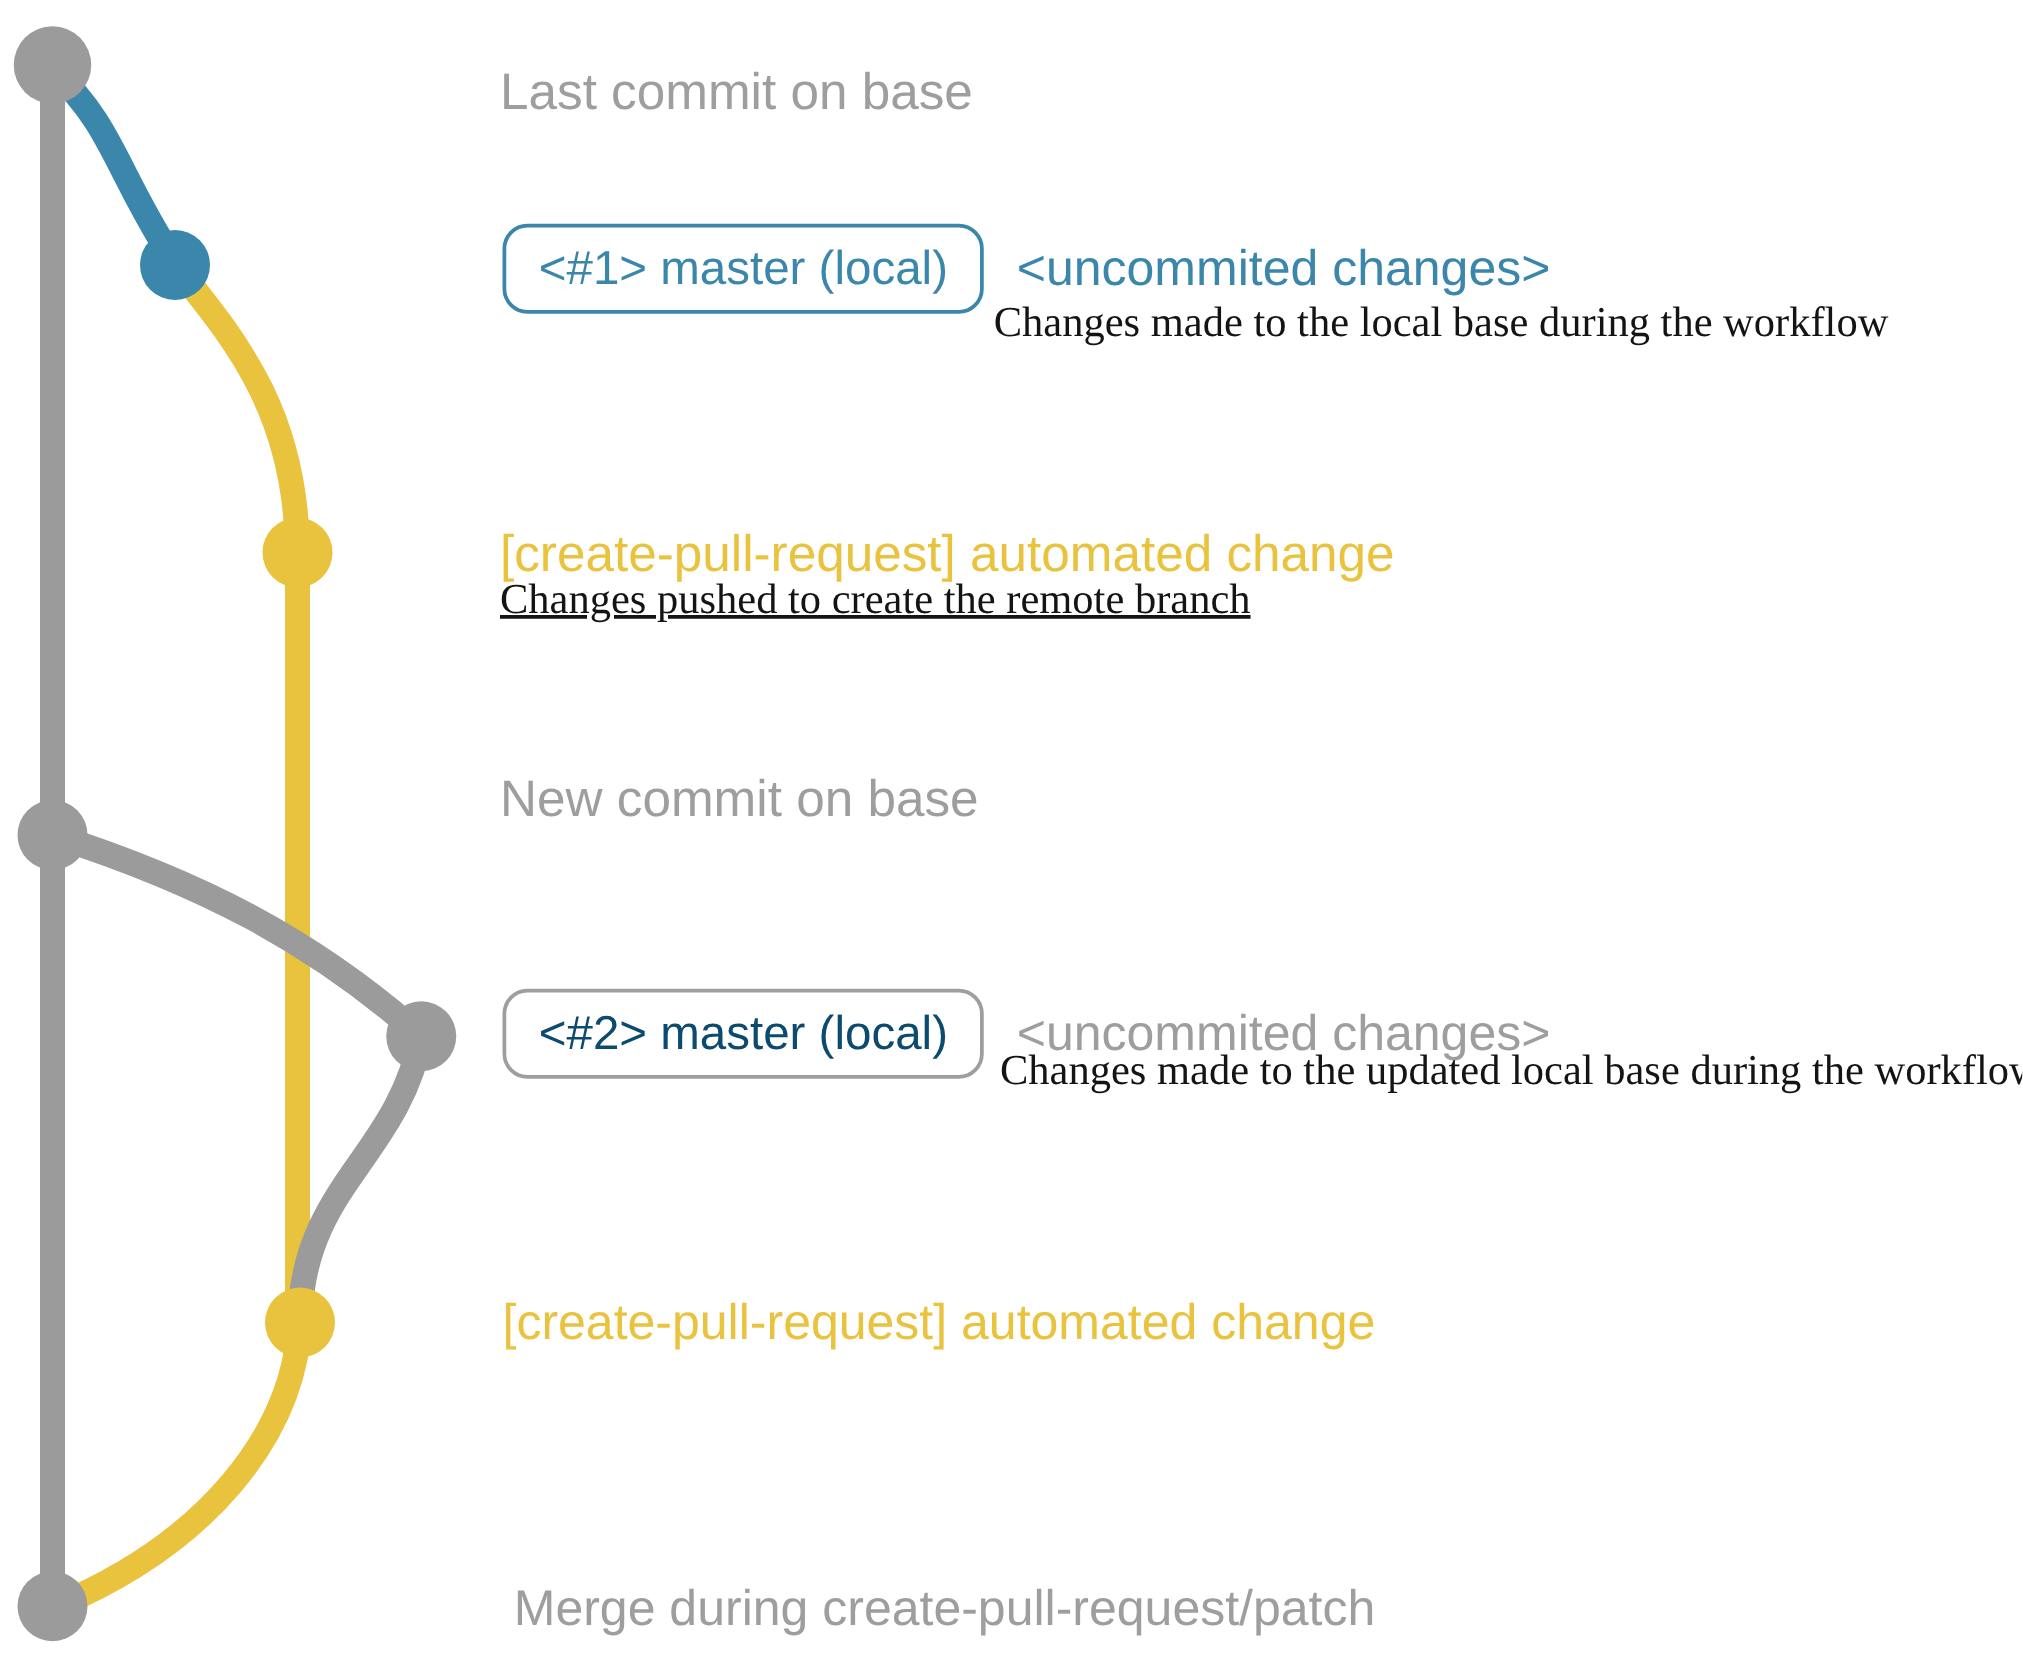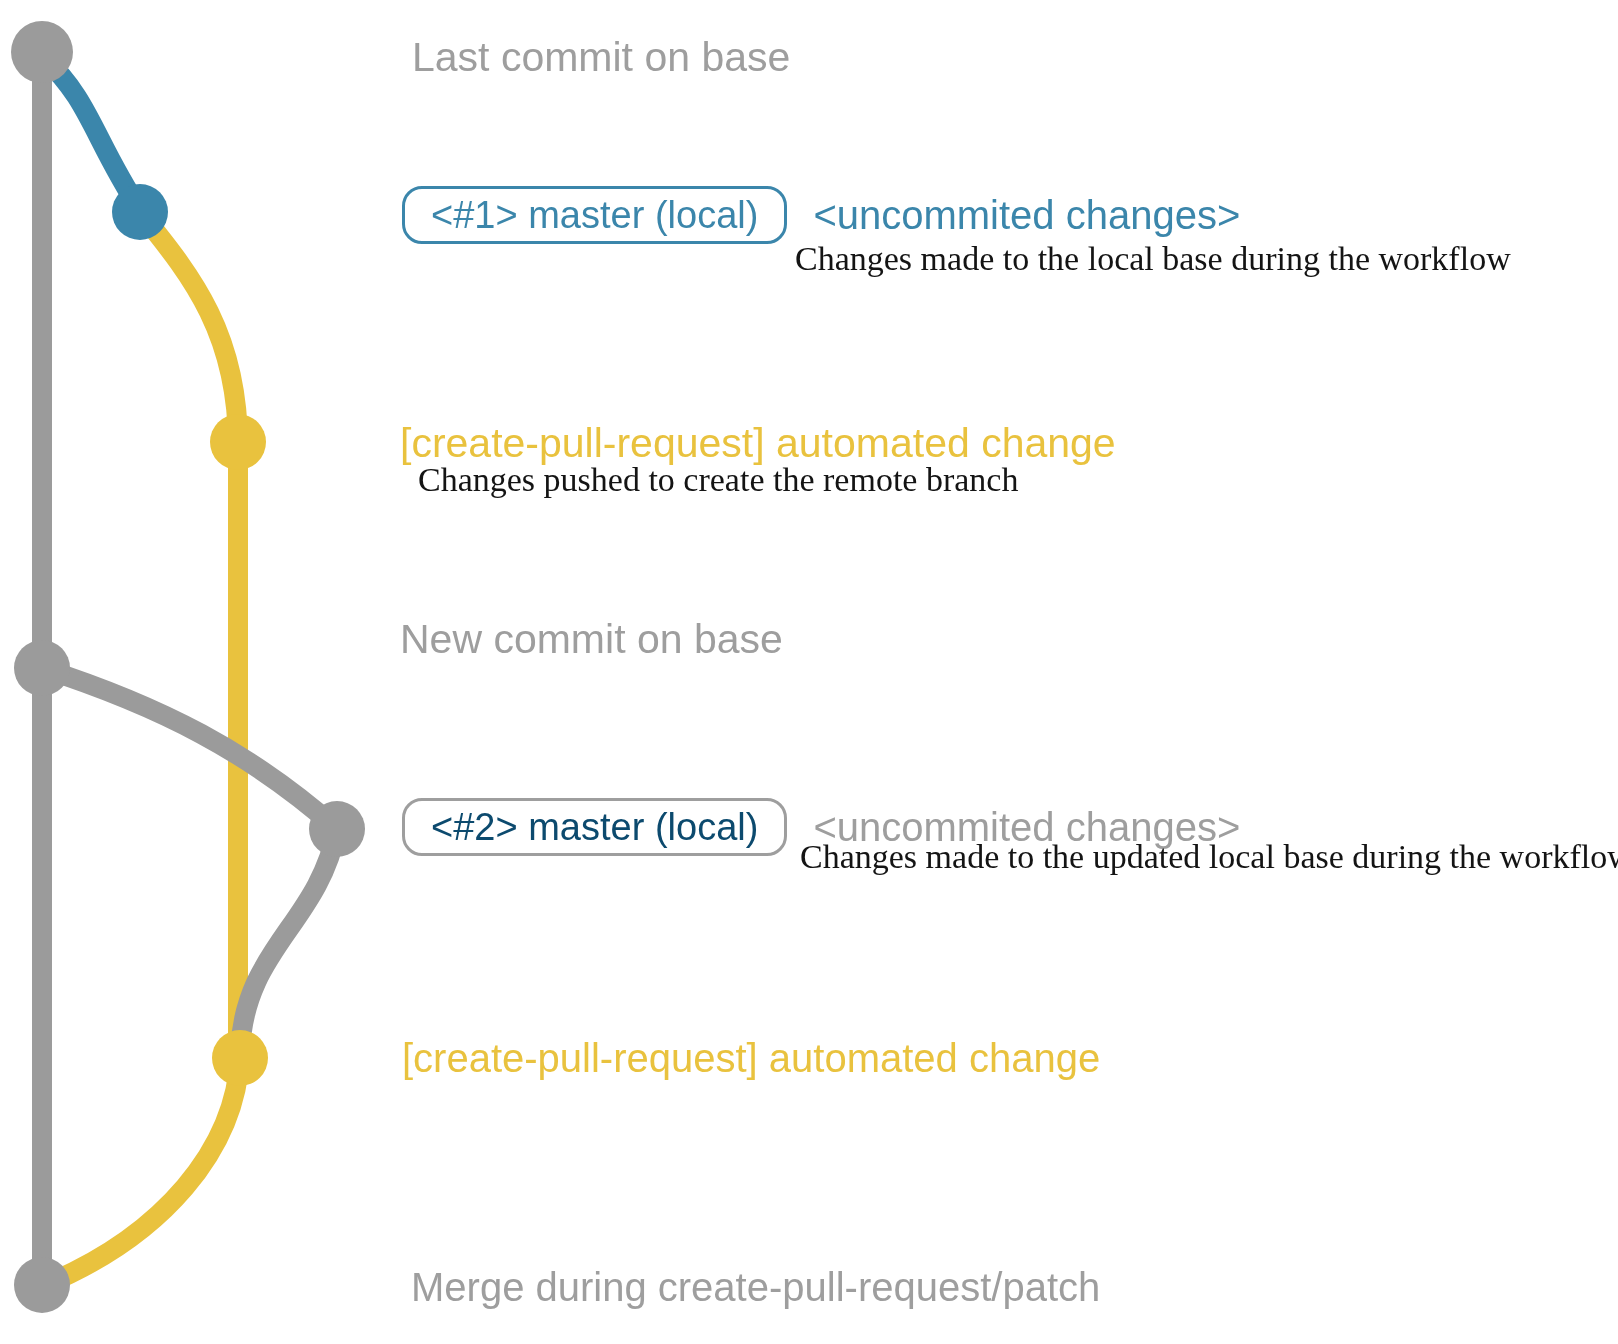--- a/index.html
+++ b/index.html
@@ -27,21 +27,21 @@
     display: flex;
     align-items: center;
     gap: 26px;
     height: 58px;
     white-space: nowrap;
   }
   .tag-box {
     display: flex;
     align-items: center;
     justify-content: center;
-    height: 58px;
+    height: 72px;
     padding: 12px 26px;
     border: 3px solid;
     border-radius: 20px;
     box-sizing: border-box;
     font-size: 38px;
     white-space: nowrap;
   }
   .tag-box.blue   { border-color: #3b86ab; color: #3b86ab; }
   .tag-box.gray   { border-color: #9e9e9e; color: #0c4a6e; }
   .tag-box.yellow { border-color: #e9c23e; color: #e9c23e; }
@@ -80,30 +80,30 @@
 
     <circle cx="42" cy="52" r="31" fill="#9b9b9b"></circle>
     <circle cx="140" cy="212" r="28" fill="#3b86ab"></circle>
     <circle cx="238" cy="442" r="28" fill="#e9c23e"></circle>
     <circle cx="42" cy="668" r="28" fill="#9b9b9b"></circle>
     <circle cx="337" cy="829" r="28" fill="#9b9b9b"></circle>
     <circle cx="240" cy="1058" r="28" fill="#e9c23e"></circle>
     <circle cx="42" cy="1285" r="28" fill="#9b9b9b"></circle>
   </svg>
 
-  <div class="abs heading" style="left:400px; top:34px;margin-left:12px;">Last commit on base</div>
+  <div class="abs heading" style="left:400px; top:50px;">Last commit on base</div>
 
   <div class="row" style="left:402px; top:186px;">
     <div class="tag-box blue">&lt;#1&gt; master (local)</div>
     <div class="side-msg blue">&lt;uncommited changes&gt;</div>
   </div>
   <div class="note" style="left:795px; top:240px;">Changes made to the local base during the workflow</div>
 
   <div class="abs heading yellow" style="left:400px; top:420px;">[create-pull-request] automated change</div>
-  <div class="note" style="left:418px; top:461px;">Changes pushed to create the remote branch</div>
+  <div class="note" style="left:400px; top:461px;text-decoration:underline;">Changes pushed to create the remote branch</div>
 
   <div class="abs heading" style="left:400px; top:616px;">New commit on base</div>
 
   <div class="row" style="left:402px; top:798px;">
     <div class="tag-box gray">&lt;#2&gt; master (local)</div>
     <div class="side-msg gray">&lt;uncommited changes&gt;</div>
   </div>
   <div class="note" style="left:800px; top:838px;">Changes made to the updated local base during the workflow</div>
 
   <div class="row" style="left:402px; top:1029px;">

